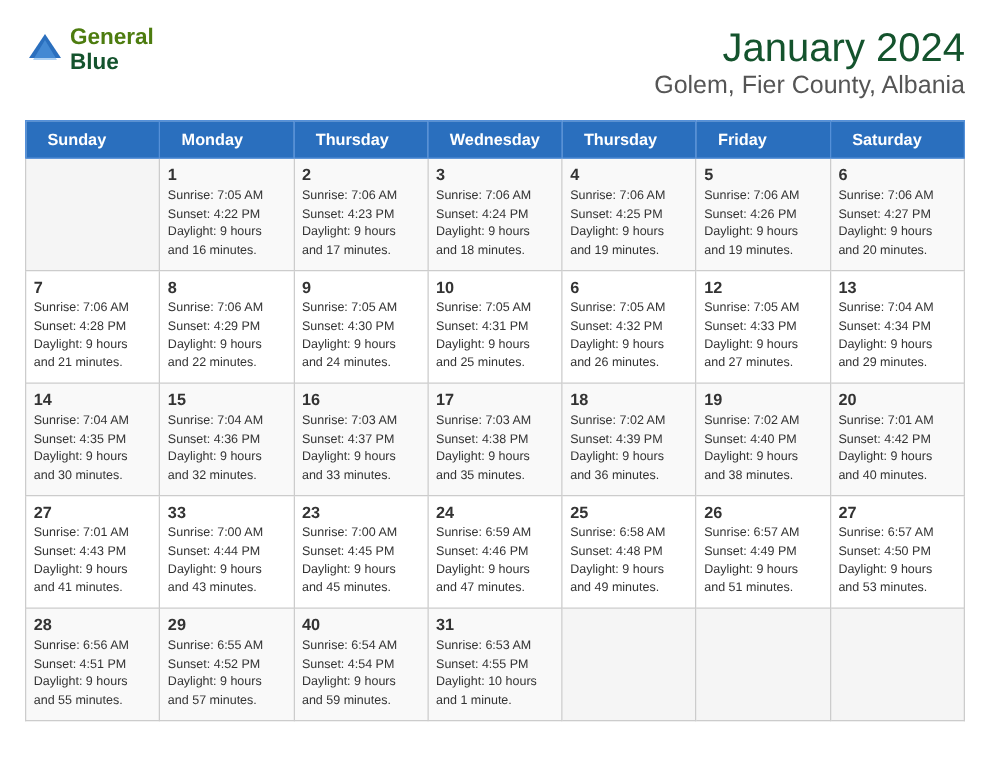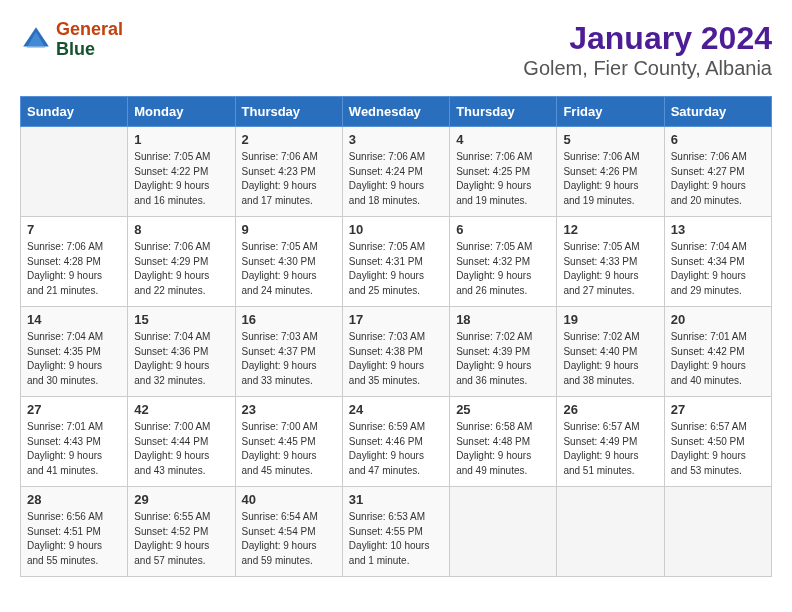--- a/index.html
+++ b/index.html
@@ -22,54 +22,54 @@
       gap: 4px;
     }
     .logo-text {
       display: flex;
       flex-direction: column;
       line-height: 1.1;
     }
     .logo-general {
       font-size: 18px;
       font-weight: bold;
-      color: #c2410c;
+      color: #4d7c0f;
     }
     .logo-blue {
       font-size: 18px;
       font-weight: bold;
       color: #14532d;
     }
     .logo-icon {
       width: 32px;
       height: 32px;
     }
     .title-block {
       text-align: right;
     }
     .main-title {
       font-size: 32px;
-      font-weight: bold;
-      color: #4c1d95;
+      font-weight: normal;
+      color: #14532d;
     }
     .subtitle {
       font-size: 20px;
       color: #555;
     }
     .calendar-table {
       width: 100%;
       border-collapse: collapse;
       border: 1px solid #ccc;
     }
     .calendar-table th {
       background-color: #2a6fbe;
       color: #fff;
       font-size: 13px;
       font-weight: bold;
-      padding: 7px 6px;
+      padding: 7px 17px;
       text-align: left;
       border: 1px solid #5590d8;
     }
     .calendar-table td {
       border: 1px solid #ccc;
       vertical-align: top;
       padding: 5px 6px;
       font-size: 11px;
       color: #333;
       height: 90px;
@@ -217,21 +217,21 @@
           <span class="day-number">20</span>
           <div class="day-detail">Sunrise: 7:01 AM<br>Sunset: 4:42 PM<br>Daylight: 9 hours and 40 minutes.</div>
         </td>
       </tr>
       <tr>
         <td>
           <span class="day-number">27</span>
           <div class="day-detail">Sunrise: 7:01 AM<br>Sunset: 4:43 PM<br>Daylight: 9 hours and 41 minutes.</div>
         </td>
         <td>
-          <span class="day-number">42</span>
+          <span class="day-number">33</span>
           <div class="day-detail">Sunrise: 7:00 AM<br>Sunset: 4:44 PM<br>Daylight: 9 hours and 43 minutes.</div>
         </td>
         <td>
           <span class="day-number">23</span>
           <div class="day-detail">Sunrise: 7:00 AM<br>Sunset: 4:45 PM<br>Daylight: 9 hours and 45 minutes.</div>
         </td>
         <td>
           <span class="day-number">24</span>
           <div class="day-detail">Sunrise: 6:59 AM<br>Sunset: 4:46 PM<br>Daylight: 9 hours and 47 minutes.</div>
         </td>

